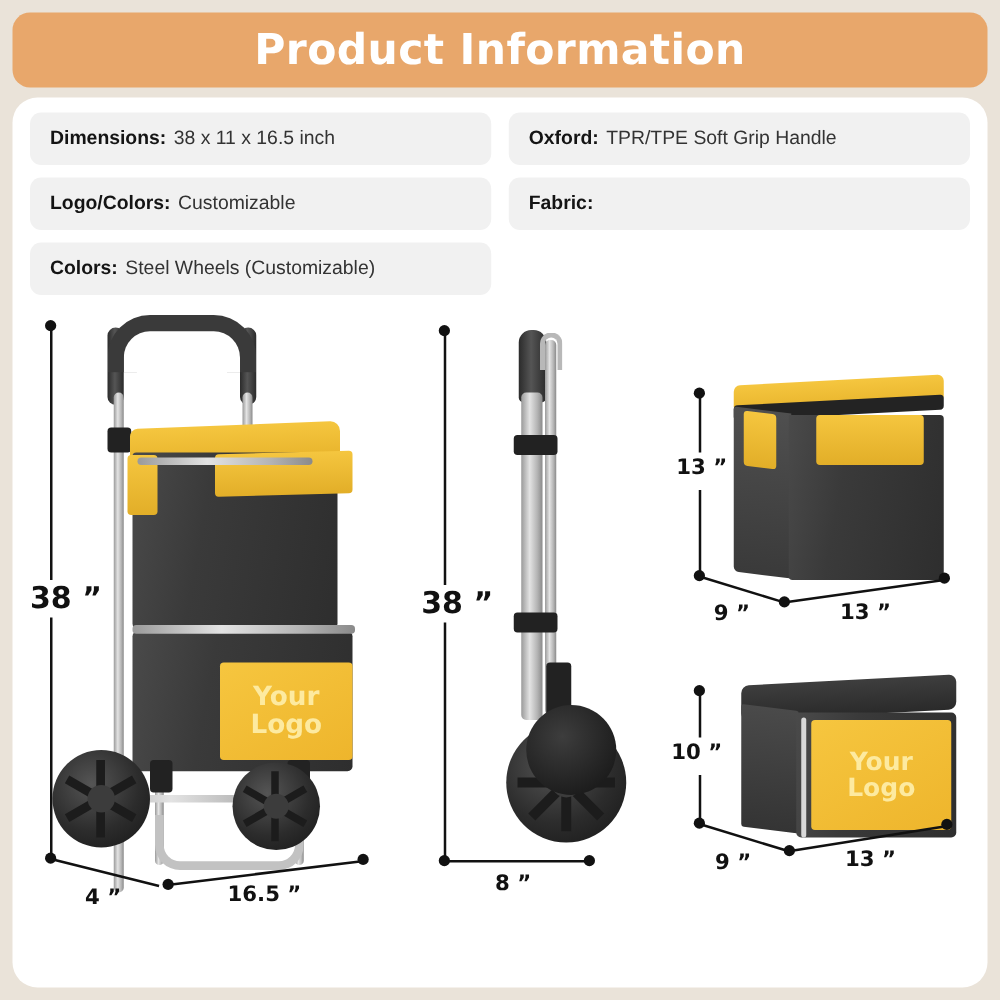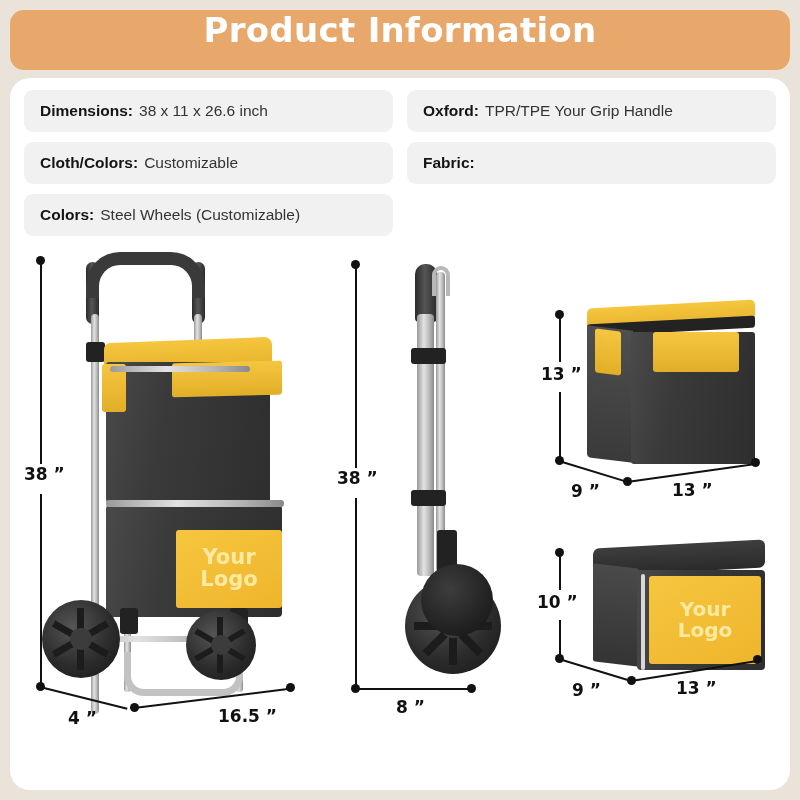--- a/index.html
+++ b/index.html
@@ -20,21 +20,21 @@
     box-sizing: border-box;
     padding: 10px 10px 0 10px;
   }
 
   
   .header-bar {
     height: 60px;
     background: #e8a76b;
     border-radius: 14px;
     display: flex;
-    align-items: flex-start;
+    align-items: center;
     justify-content: center;
   }
   .header-title {
     color: #ffffff;
     font-size: 34px;
     font-weight: bold;
     letter-spacing: 0.3px;
     font-family: "DejaVu Sans", sans-serif;
   }
 
@@ -98,21 +98,21 @@
   }
   .dot {
     position: absolute;
     width: 9px;
     height: 9px;
     border-radius: 50%;
     background: #111;
   }
   .dim-label {
     position: absolute;
-    font-size: 17px;
+    font-size: 24px;
     font-weight: bold;
     color: #111;
     font-family: "DejaVu Sans", sans-serif;
     white-space: nowrap;
   }
   .dim-label.small { font-size: 17px; }
 
   
   .prod { position: absolute; }
 
@@ -183,30 +183,30 @@
   <div class="header-bar">
     <div class="header-title">Product Information</div>
   </div>
 
   <div class="card">
 
     <div class="spec-grid">
 
       <div class="spec-pill">
         <span class="spec-label">Dimensions:</span>
-        <span class="spec-value">38 x 11 x 26.6 inch</span>
+        <span class="spec-value">38 x 11 x 16.5 inch</span>
       </div>
 
       <div class="spec-pill">
         <span class="spec-label">Oxford:</span>
-        <span class="spec-value">TPR/TPE Your Grip Handle</span>
-      </div>
-
-      <div class="spec-pill">
-        <span class="spec-label">Cloth/Colors:</span>
+        <span class="spec-value">TPR/TPE Soft Grip Handle</span>
+      </div>
+
+      <div class="spec-pill">
+        <span class="spec-label">Logo/Colors:</span>
         <span class="spec-value">Customizable</span>
       </div>
 
       <div class="spec-pill">
         <span class="spec-label">Fabric:</span>
       </div>
 
 
       <div class="spec-pill">
         <span class="spec-label">Colors:</span>
@@ -275,21 +275,21 @@
       <div class="dim-line-v" style="left:16px; top:18px; height:204px;"></div>
       <div class="dim-label" style="left:0px; top:222px;">38 ”</div>
       <div class="dim-line-v" style="left:16px; top:252px; height:192px;"></div>
       <div class="dot" style="left:12px; top:440px;"></div>
 
       <div class="dim-line-h" style="left:16px; top:444px; width:90px; transform:rotate(14deg);"></div>
       <div class="dot" style="left:106px; top:461px;"></div>
       <div class="dim-label small" style="left:44px; top:466px;">4 ”</div>
       <div class="dim-line-h" style="left:110px; top:465px; width:155px; transform:rotate(-7deg);"></div>
       <div class="dot" style="left:262px; top:441px;"></div>
-      <div class="dim-label small" style="left:158px; top:464px;margin-left:36px;">16.5 ”</div>
+      <div class="dim-label small" style="left:158px; top:464px;">16.5 ”</div>
 
       <div class="prod" style="left:355px; top:0; width:140px; height:545px;">
 
         <div class="tube-dark" style="left:36px; top:22px; width:22px; height:58px; border-radius:10px 10px 4px 4px;"></div>
 
         <div class="tube" style="left:38px; top:72px; width:17px; height:262px;"></div>
         <div class="tube" style="left:57px; top:30px; width:9px; height:300px;"></div>
         <div style="position:absolute; left:53px; top:24px; width:18px; height:30px;
                     border:4px solid #b8b8b8; border-bottom:none; border-radius:10px 10px 0 0; box-sizing:border-box;"></div>
 

